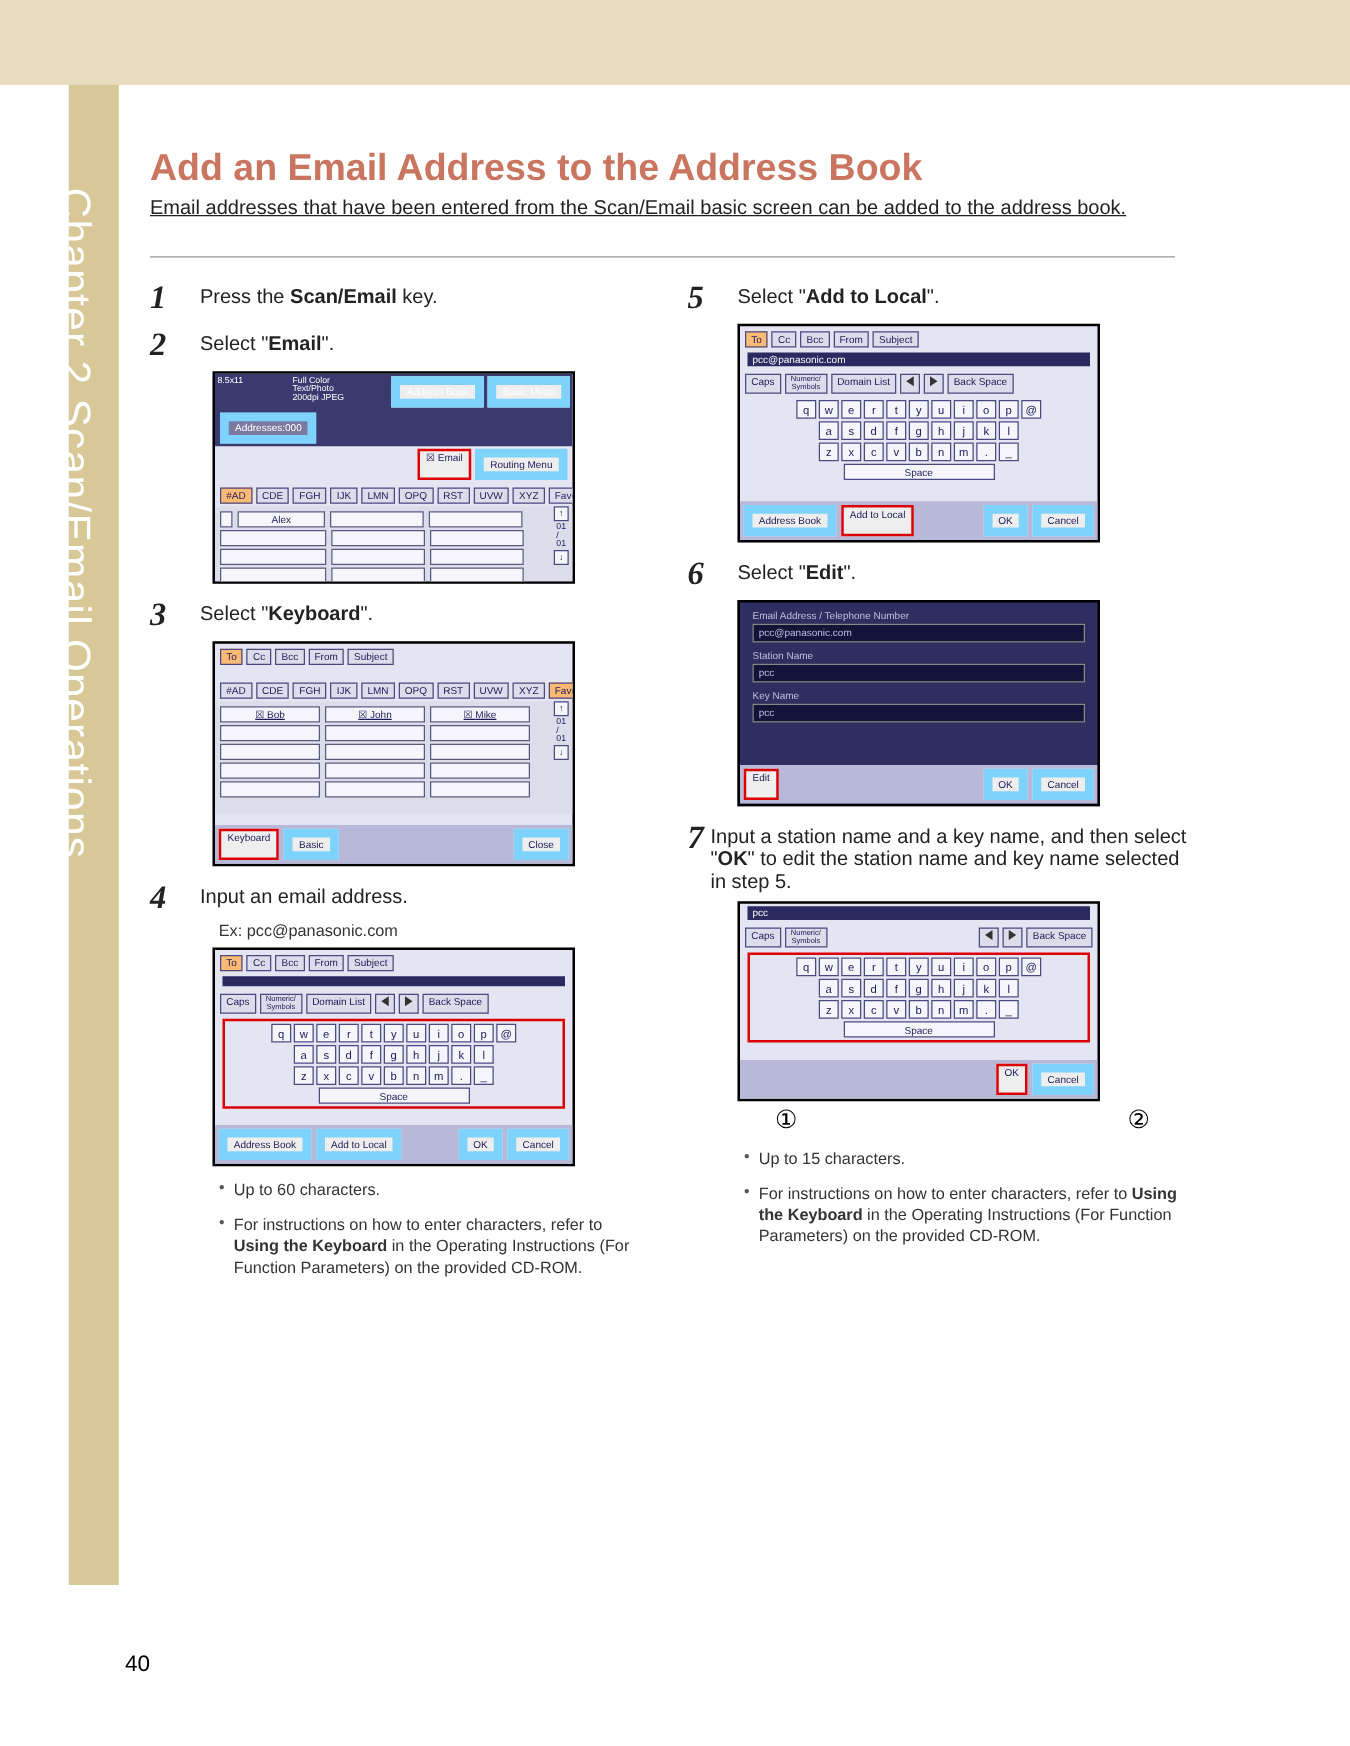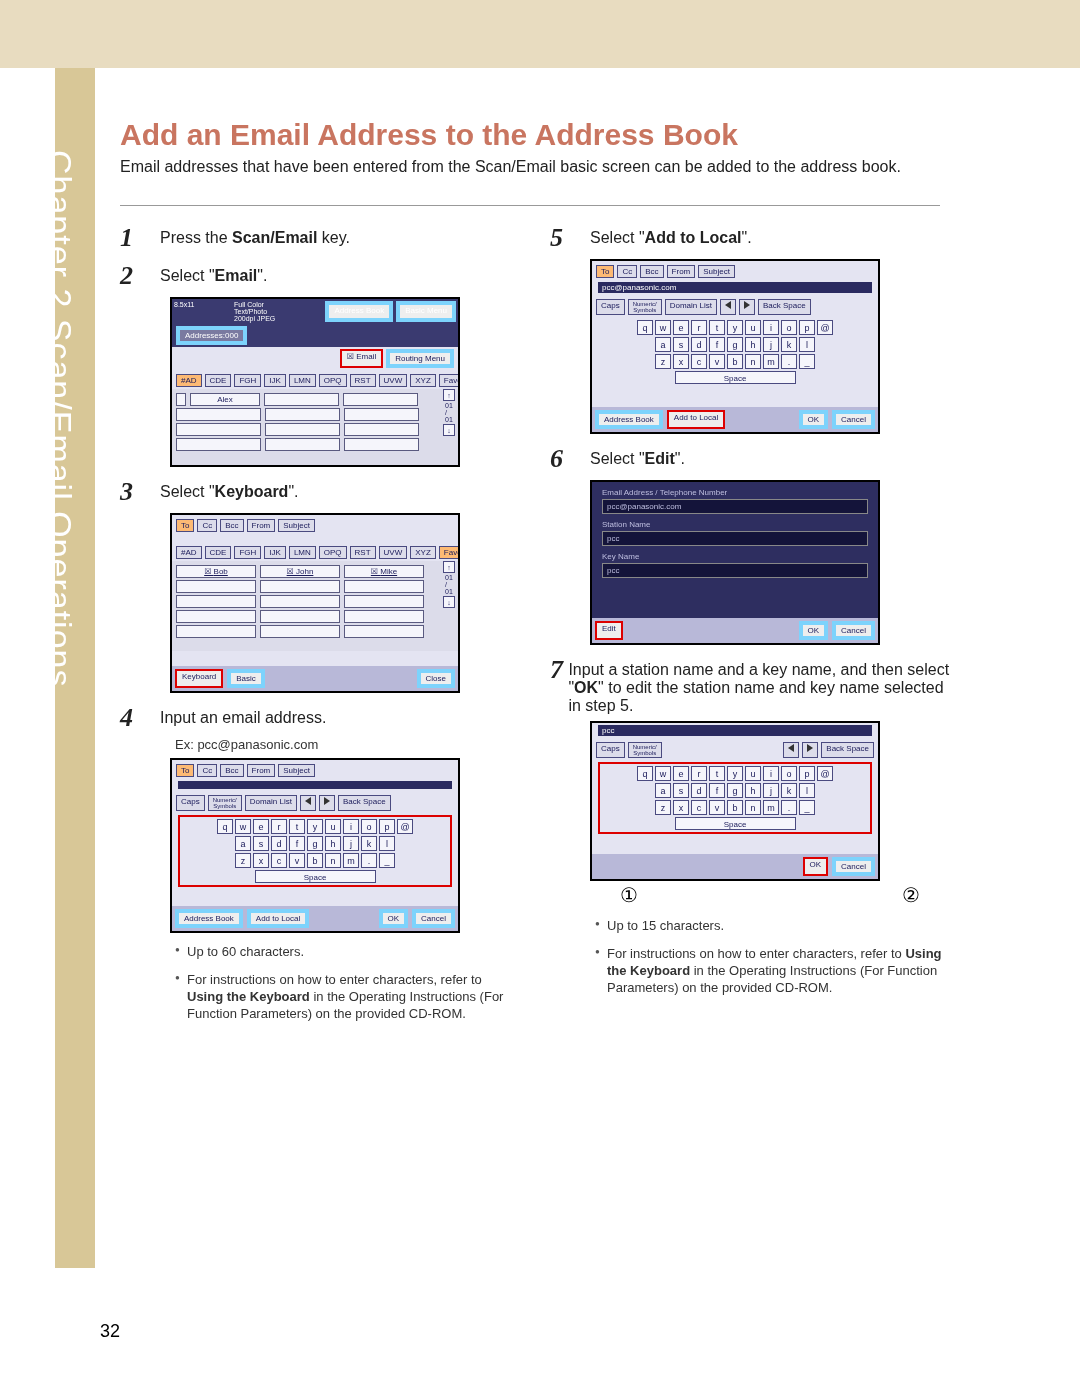--- a/index.html
+++ b/index.html
@@ -20,21 +20,21 @@
     transform: rotate(0deg);
     letter-spacing:1px;
     white-space:nowrap;
   }
   .page-title {
     position:absolute; left:120px; top:118px;
     color:#c97560; font-size:30px; font-weight:bold;
   }
   .intro {
     position:absolute; left:120px; top:158px; width:820px;
-    font-size:16px; color:#222;
+    font-size:16px; color:#222;text-decoration:underline;
   }
   .hr1 { position:absolute; left:120px; top:205px; width:820px; height:1px; background:#999; }
 
   .columns { position:absolute; left:120px; top:215px; width:830px; display:flex; gap:30px; }
   .col { width:400px; }
   .step { display:flex; margin:8px 0 4px 0; }
   .step-num { font-family:"Times New Roman",serif; font-style:italic; font-weight:bold; font-size:26px; width:40px; color:#222; }
   .step-text { font-size:16px; color:#222; padding-top:6px; }
   .step-text b.cmd { font-weight:bold; }
   .thumb-wrap { margin:6px 0 10px 50px; }
@@ -42,21 +42,21 @@
 
   
   .screen {
     border:2px solid #000; background:#e4e4f2; position:relative; font-size:9px; color:#1a1a5a; overflow:hidden;
   }
   .tabrow { display:flex; gap:3px; padding:4px 4px 2px 4px; }
   .tab { border:1px solid #4a4a80; background:#dcdcea; padding:1px 4px; font-size:8px; text-align:center; flex:0 0 auto; }
   .tab.yellow { background:#fdba74; }
   .grid-area { background:#dcdcea; padding:3px; }
   .gcell { border:1px solid #5a5a80; background:#f5f5fb; height:13px; display:inline-block; margin:1px; }
-  .sbtn { border:4px solid #7dd3fc; background:#eee; padding:1px 5px; font-size:8px; }
+  .sbtn { border:7px solid #7dd3fc; background:#eee; padding:1px 5px; font-size:8px; }
   .sbtn.red { border:2px solid #d00; }
   .kb-row { display:flex; gap:2px; justify-content:center; padding:1px 0; }
   .key { border:1px solid #4a4a80; background:#f5f5fb; width:16px; height:15px; font-size:9px; text-align:center; line-height:14px; }
   .spacebar { width:121px; height:13px; font-size:8px; }
   .field { background:#2a2a60; color:#fff; padding:1px 4px; margin:2px 6px; font-size:8px; }
   .bottom-bar { position:absolute; bottom:0; left:0; right:0; background:#b8b8d8; display:flex; padding:3px; gap:4px; justify-content:space-between; }
   .redbox { border:2px solid #d00; padding:1px; }
 
   .bullet-list { margin:6px 0 0 55px; font-size:13px; color:#333; }
   .bullet-list li { list-style:none; position:relative; padding-left:12px; margin-bottom:4px; line-height:1.3;margin-top:11px; }
@@ -500,13 +500,13 @@
     </div>
 
     <ul class="bullet-list" style="margin-left:45px;">
       <li>Up to 15 characters.</li>
       <li><span>For instructions on how to enter characters, refer to <b>Using the Keyboard</b> in the Operating Instructions (For Function Parameters) on the provided CD-ROM.</span></li>
     </ul>
 
   </div>
 </div>
 
-<div class="page-num">32</div>
+<div class="page-num">40</div>
 
 </body></html>

